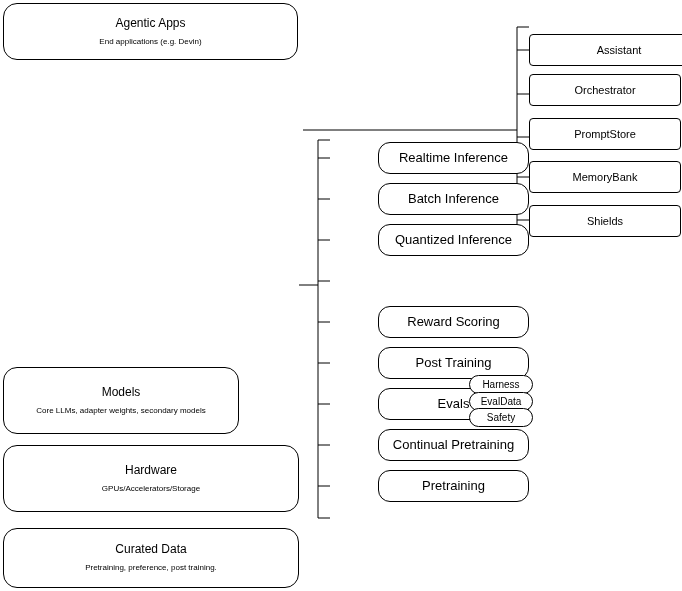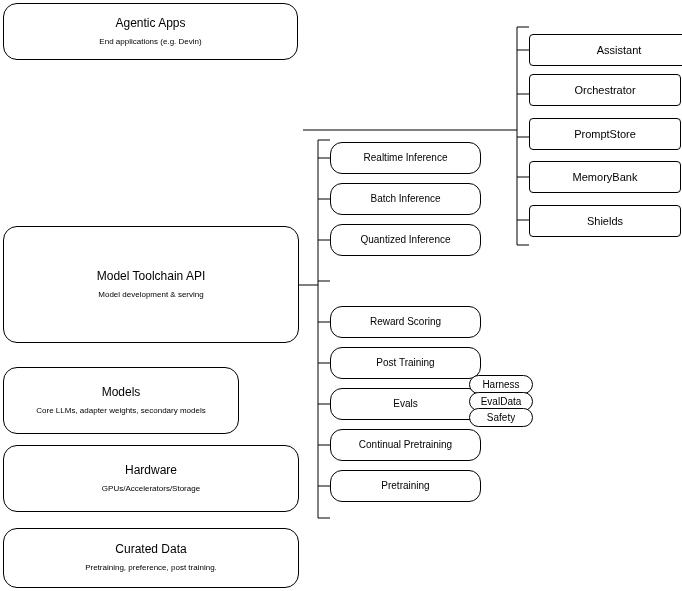--- a/index.html
+++ b/index.html
@@ -40,22 +40,23 @@
     font-size: 12px;
     line-height: 15px;
   }
   .stack-sub {
     font-size: 8px;
     line-height: 12px;
     margin-top: 5px;
   }
   .mid-node {
     border-radius: 12px;
-    font-size: 10px;
+    font-size: 13px;
     line-height: 14px;
+    margin-left: 48px;
   }
   .right-node {
     border-radius: 4px;
     font-size: 11px;
     line-height: 14px;
   }
   .pill-node {
     border-radius: 11px;
     font-size: 10px;
     line-height: 12px;
@@ -100,24 +101,20 @@
     <path d="M318 486 L330 486" fill="none" stroke="#000000" stroke-width="1"></path>
     <path d="M318 518 L330 518" fill="none" stroke="#000000" stroke-width="1"></path>
   </svg>
 
   <div class="node stack-node" style="left:3px; top:3px; width:295px; height:57px;">
     <div class="stack-title">Agentic Apps</div>
     <div class="stack-sub">End applications (e.g. Devin)</div>
   </div>
 
 
-  <div class="node stack-node" style="left:3px; top:226px; width:296px; height:117px;">
-    <div class="stack-title">Model Toolchain API</div>
-    <div class="stack-sub">Model development &amp; serving</div>
-  </div>
 
   <div class="node stack-node" style="left:3px; top:367px; width:236px; height:67px;">
     <div class="stack-title">Models</div>
     <div class="stack-sub">Core LLMs, adapter weights, secondary models</div>
   </div>
 
   <div class="node stack-node" style="left:3px; top:445px; width:296px; height:67px;">
     <div class="stack-title">Hardware</div>
     <div class="stack-sub">GPUs/Accelerators/Storage</div>
   </div>

